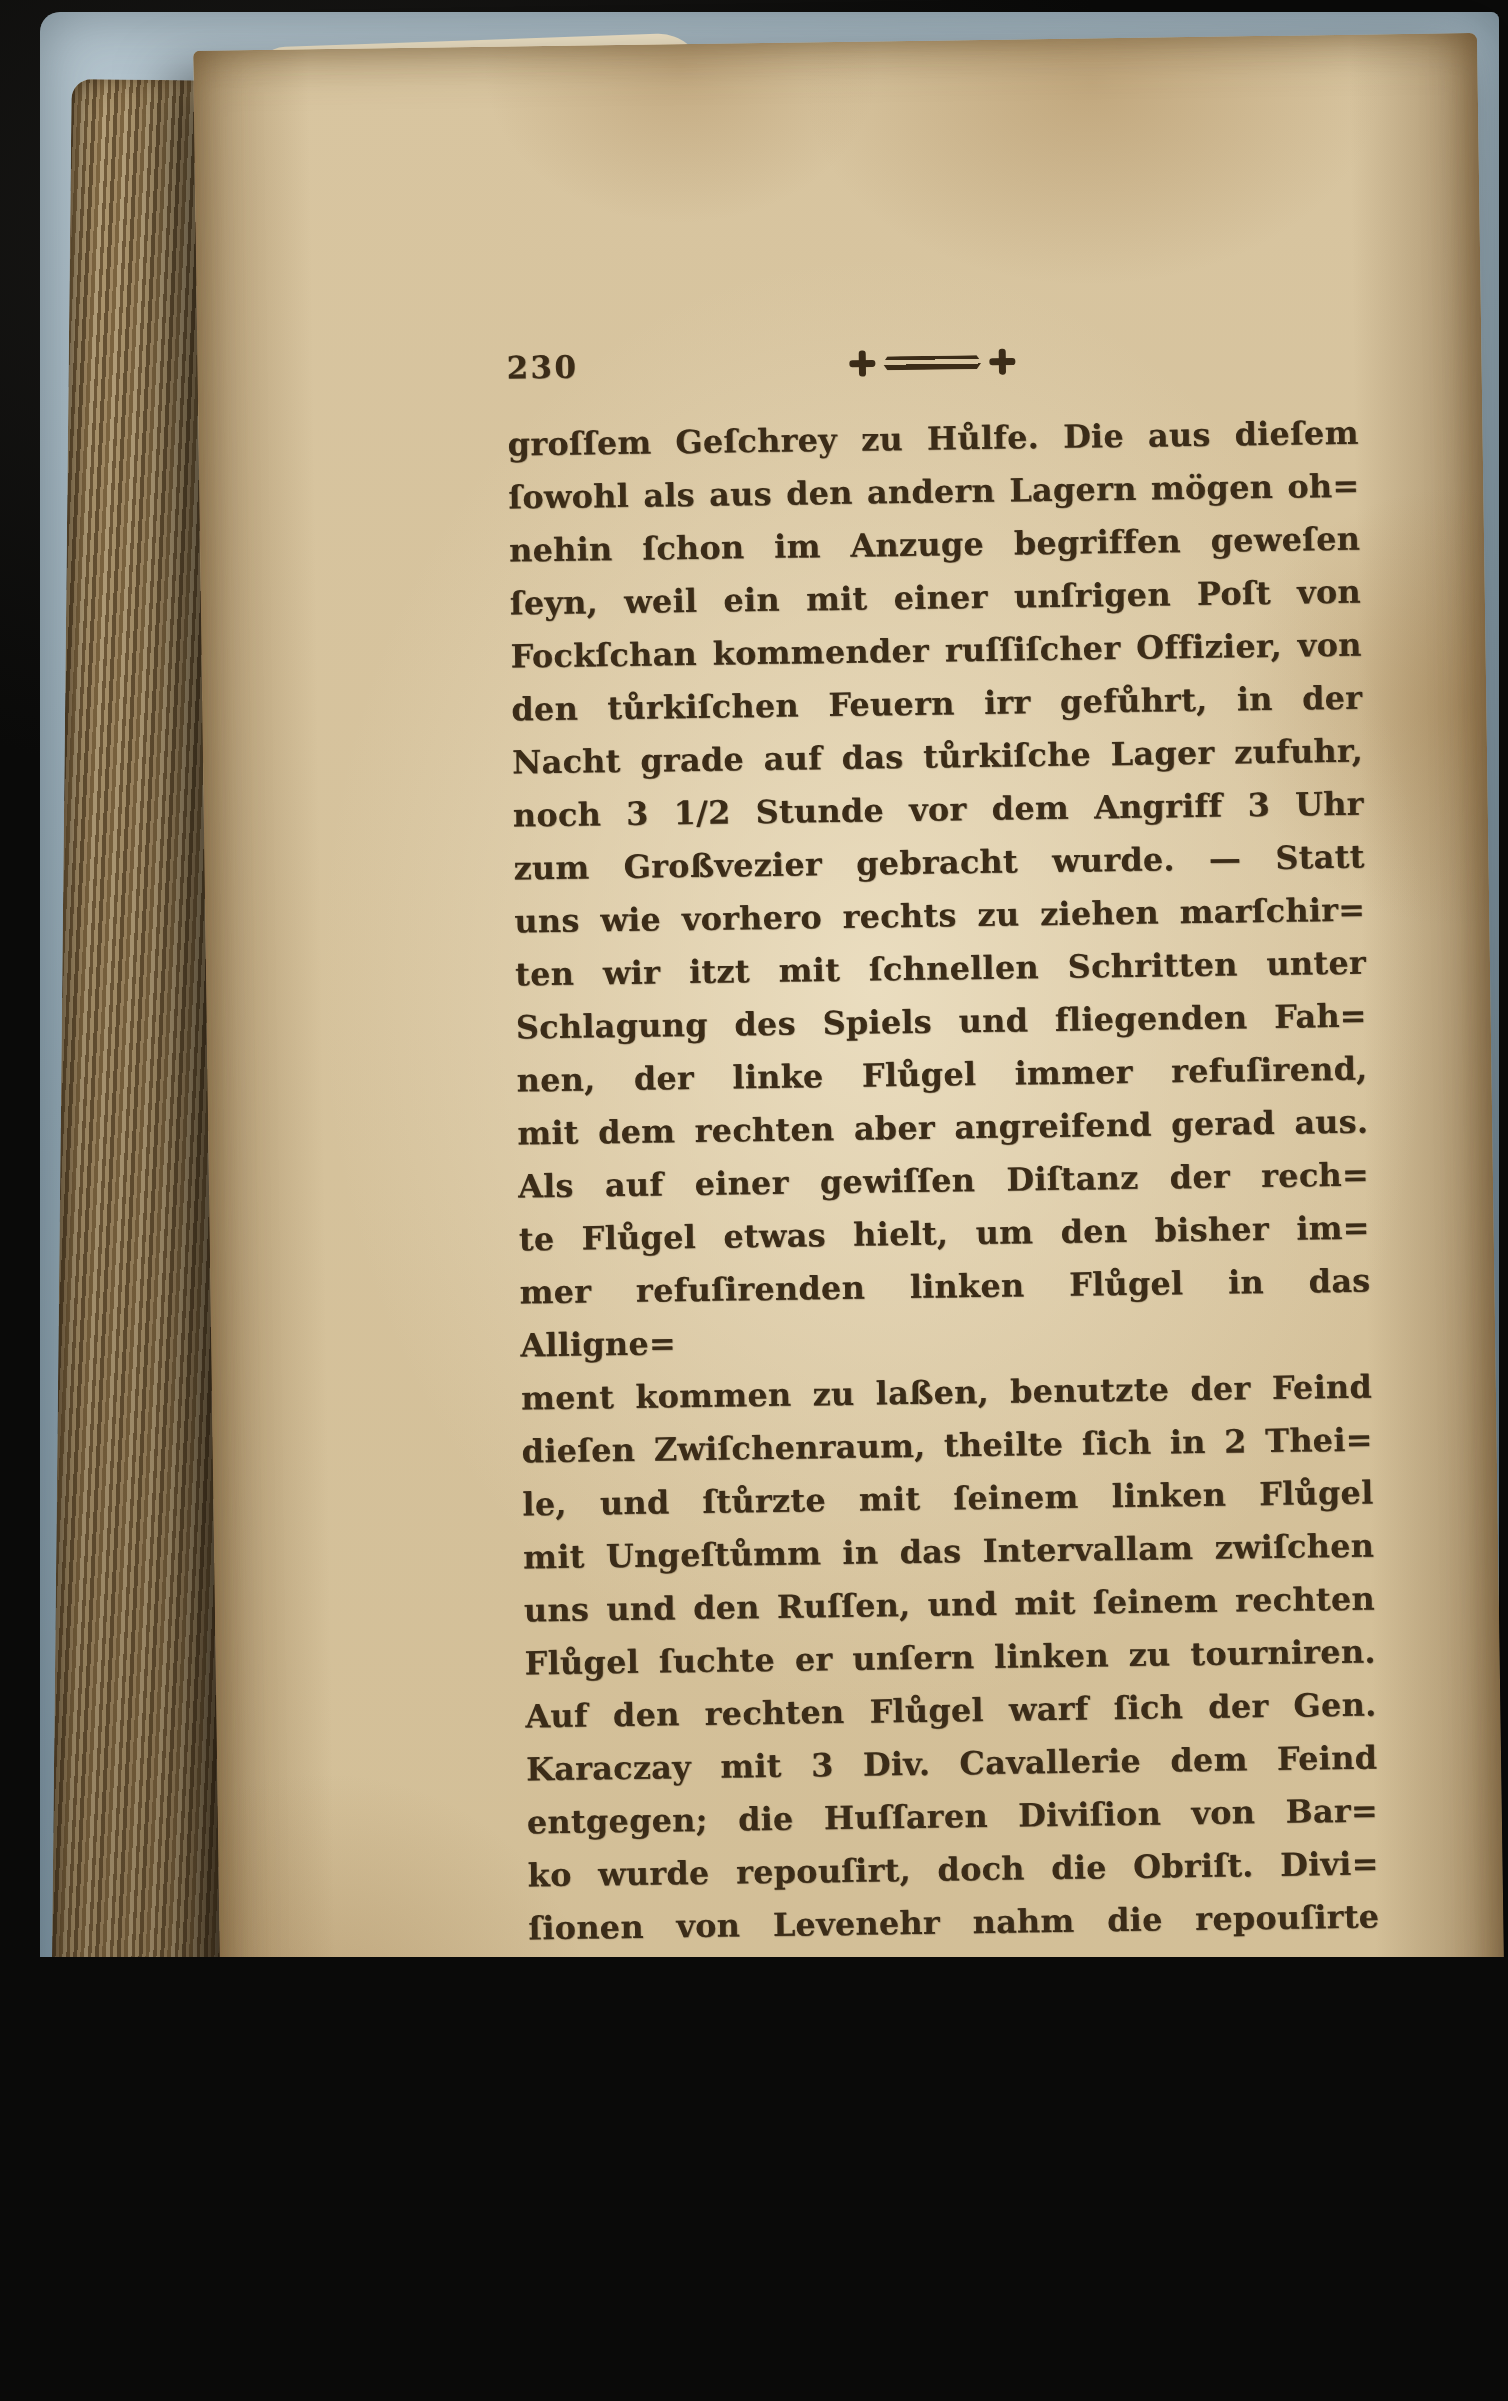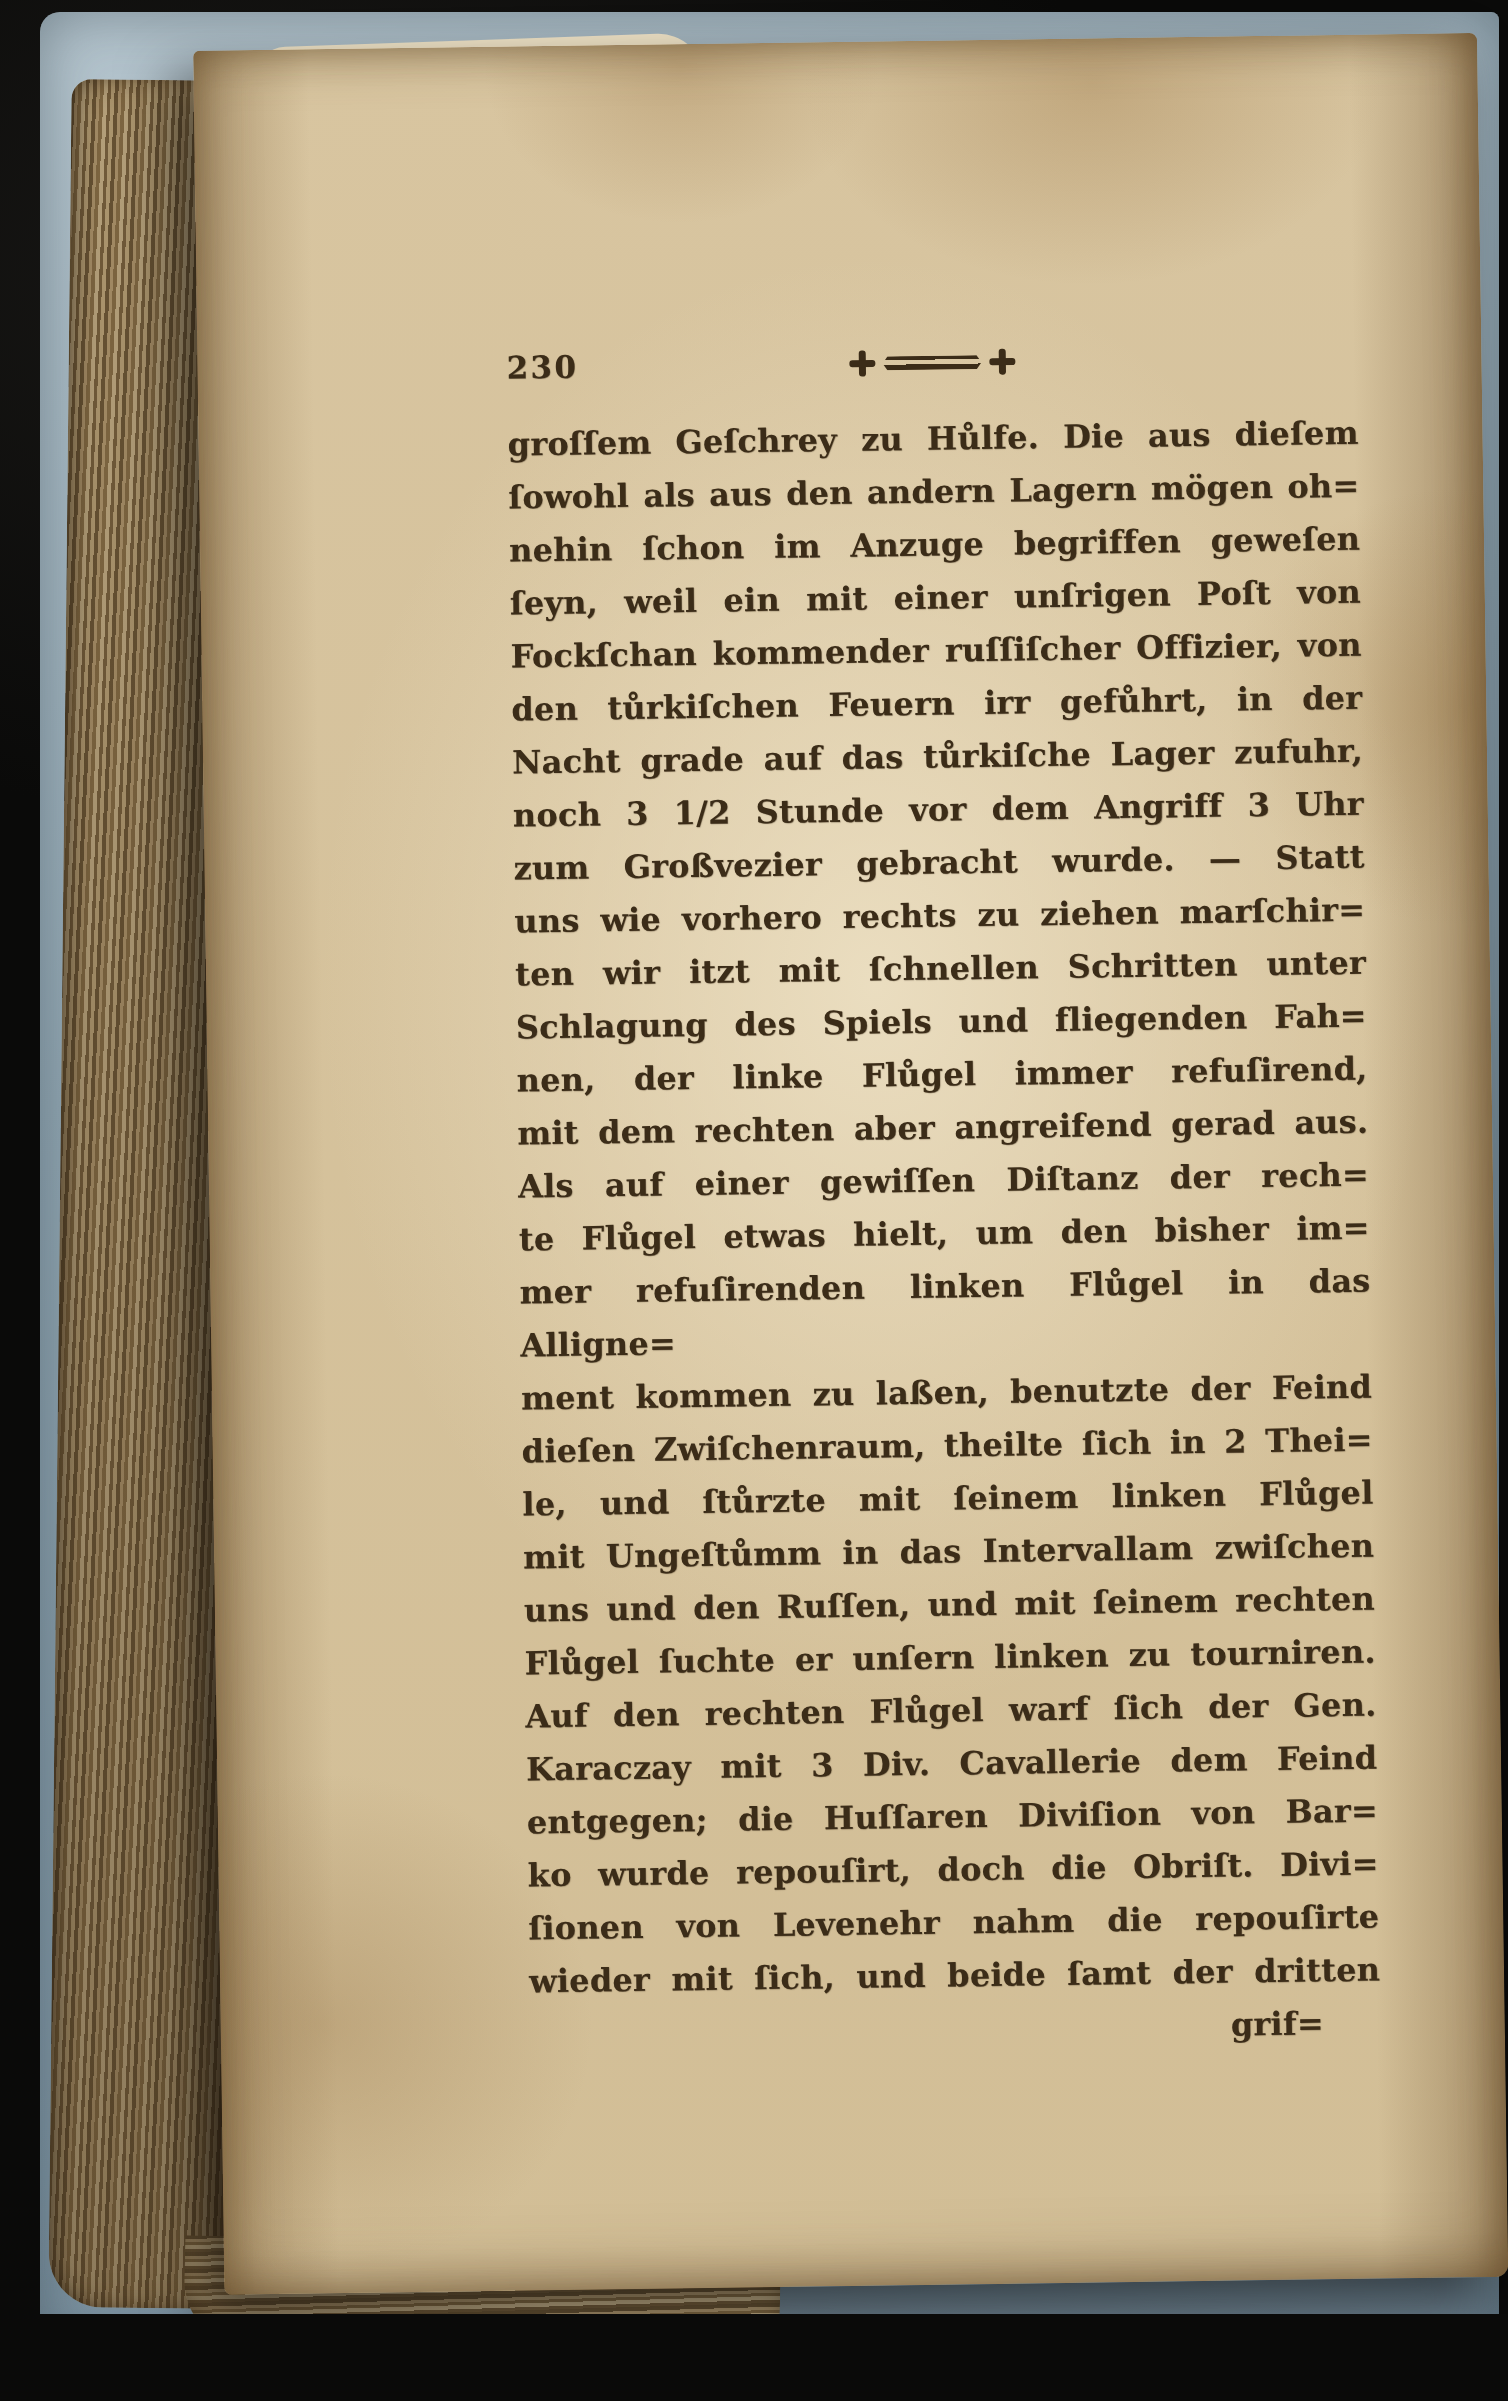--- a/index.html
+++ b/index.html
@@ -1,17 +1,17 @@
 <!DOCTYPE html>
 <html style="font-size:12.4px"><head>
 <meta charset="utf-8">
 <style>
   html, body { margin:0; padding:0; background:#0a0a09; }
   .scene {
-    position:relative; width:1509px; height:2314px; overflow:hidden;
+    position:relative; width:1509px; height:1957px; overflow:hidden;
     background: radial-gradient(1160px 774px at 22% 12%, #191816, #0a0a09 72%);
     font-family:"DejaVu Serif", serif;
   }
   
   .cover {
     position:absolute; left:40px; top:12.4px; width:1459px; height:2355px;
     background: linear-gradient(160deg, #b6c6cf 0%, #93a8b4 38%, #7e94a2 75%, #6d8290 100%);
     border-radius: 20px 7.7px 10.8px 50px;
     box-shadow: inset 0 0 62px rgba(40,55,65,.45);
     z-index:1;

